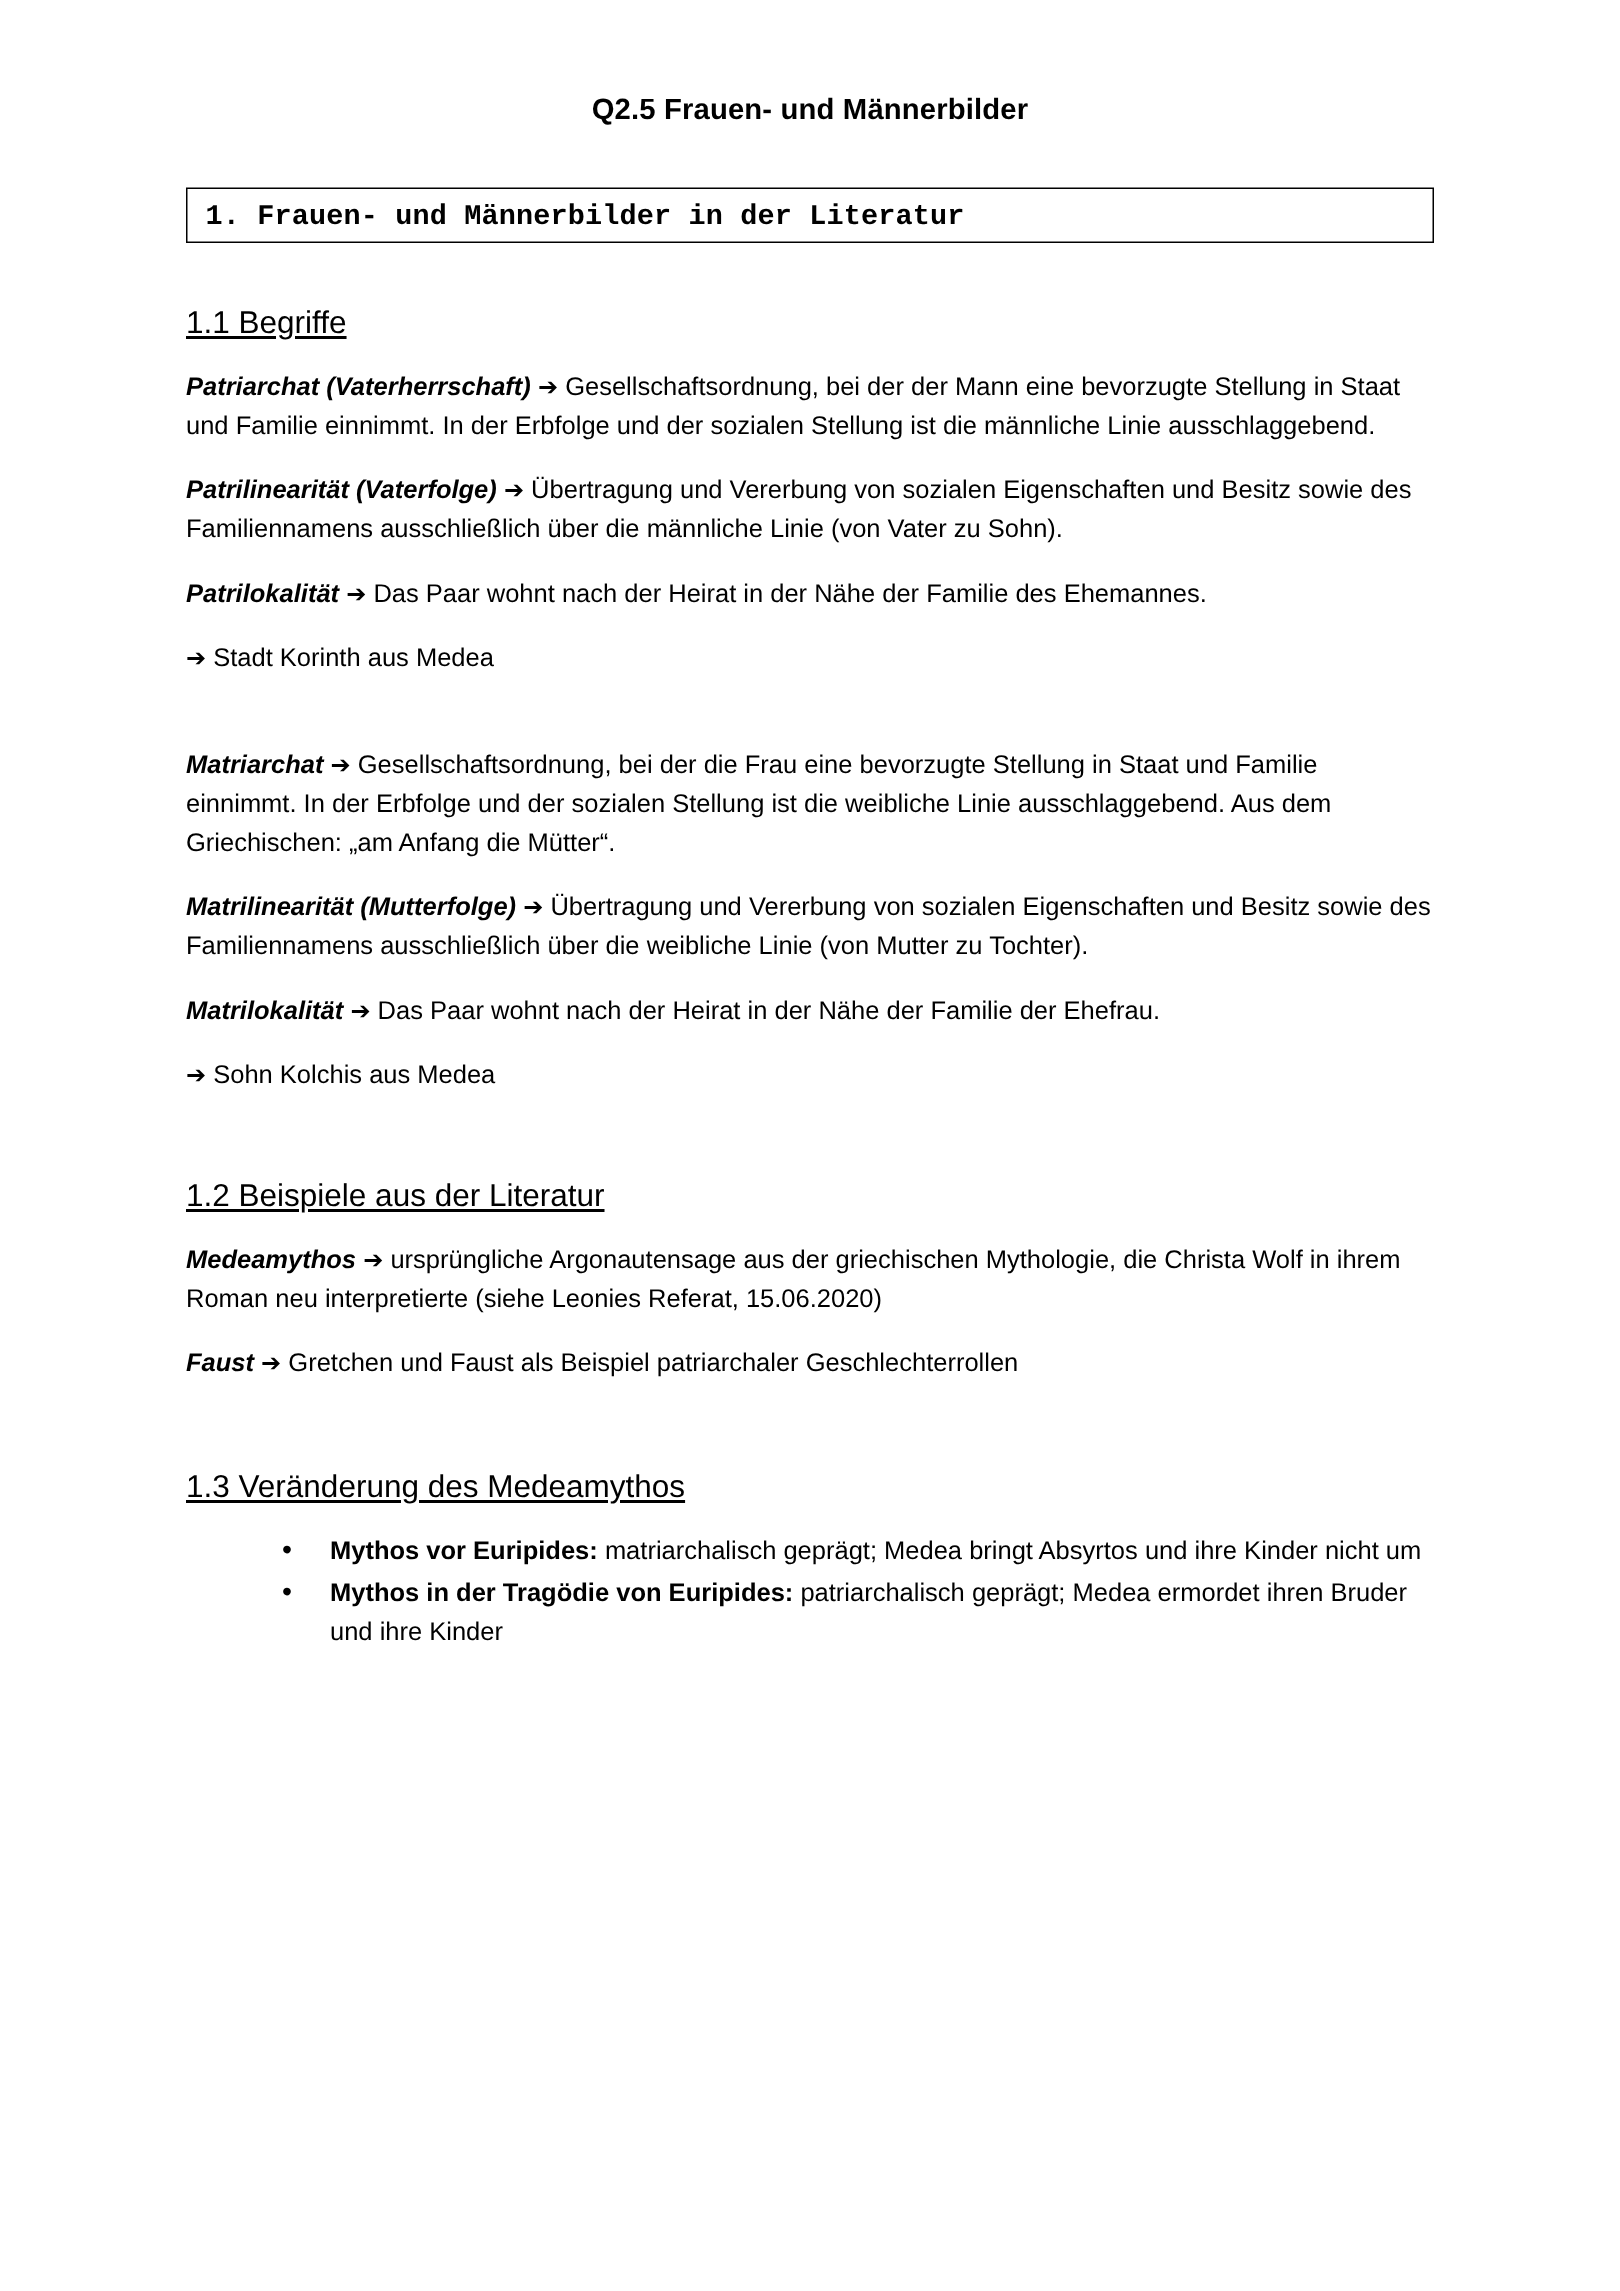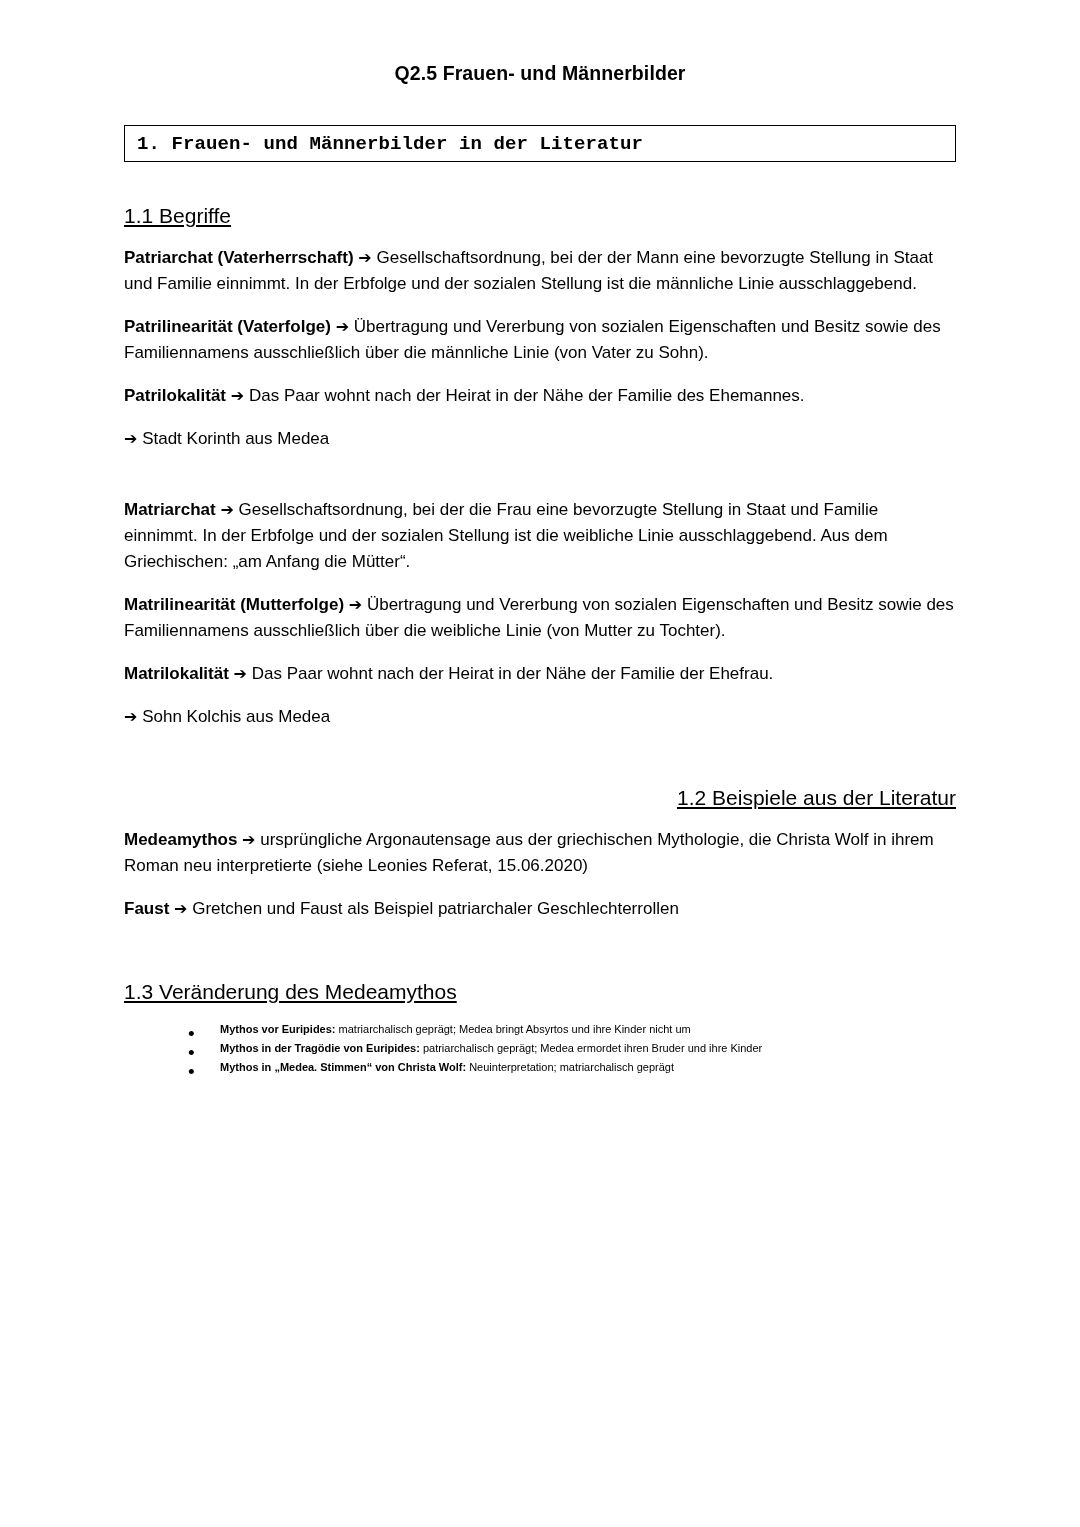--- a/index.html
+++ b/index.html
@@ -52,52 +52,52 @@
   }
   .para {
     font-size: 17px;
     line-height: 1.53;
     margin-top: 17px;
     margin-bottom: 0;
     text-align: left;
   }
   .para b {
     font-weight: bold;
+    font-style: italic;
   }
   .arrow {
     font-family: "DejaVu Sans", sans-serif;
     font-size: 16px;
     font-weight: bold;
   }
   .gap-lg {
     height: 28px;
   }
   ul.bullets {
     margin: 17px 0 0 0;
     padding-left: 64px;
     list-style: none;
   }
   ul.bullets li {
-    font-size: 11px;
+    font-size: 17px;
     line-height: 1.53;
     margin-bottom: 2px;
     position: relative;
     padding-left: 32px;
   }
   ul.bullets li::before {
     content: "\2022";
     position: absolute;
     left: 0;
     top: -1px;
     font-size: 19px;
     line-height: 1.45;
   }
   .sub-heading-spaced {
     margin-top: 56px;
-    text-align: right;
   }
   .sub-heading-spaced2 {
     margin-top: 58px;
   }
 </style>
 </head>
 <body>
 
 <div class="page">
 
@@ -173,18 +173,15 @@
 
   <div class="sub-heading sub-heading-spaced2">1.3 Veränderung des Medeamythos</div>
 
   <ul class="bullets">
     <li>
       <b>Mythos vor Euripides:</b><span> matriarchalisch geprägt; Medea bringt Absyrtos und ihre Kinder nicht um</span>
     </li>
     <li>
       <b>Mythos in der Tragödie von Euripides:</b><span> patriarchalisch geprägt; Medea ermordet ihren Bruder und ihre Kinder</span>
     </li>
-    <li>
-      <b>Mythos in „Medea. Stimmen“ von Christa Wolf:</b><span> Neuinterpretation; matriarchalisch geprägt</span>
-    </li>
   </ul>
 
 </div>
 
 </body></html>

